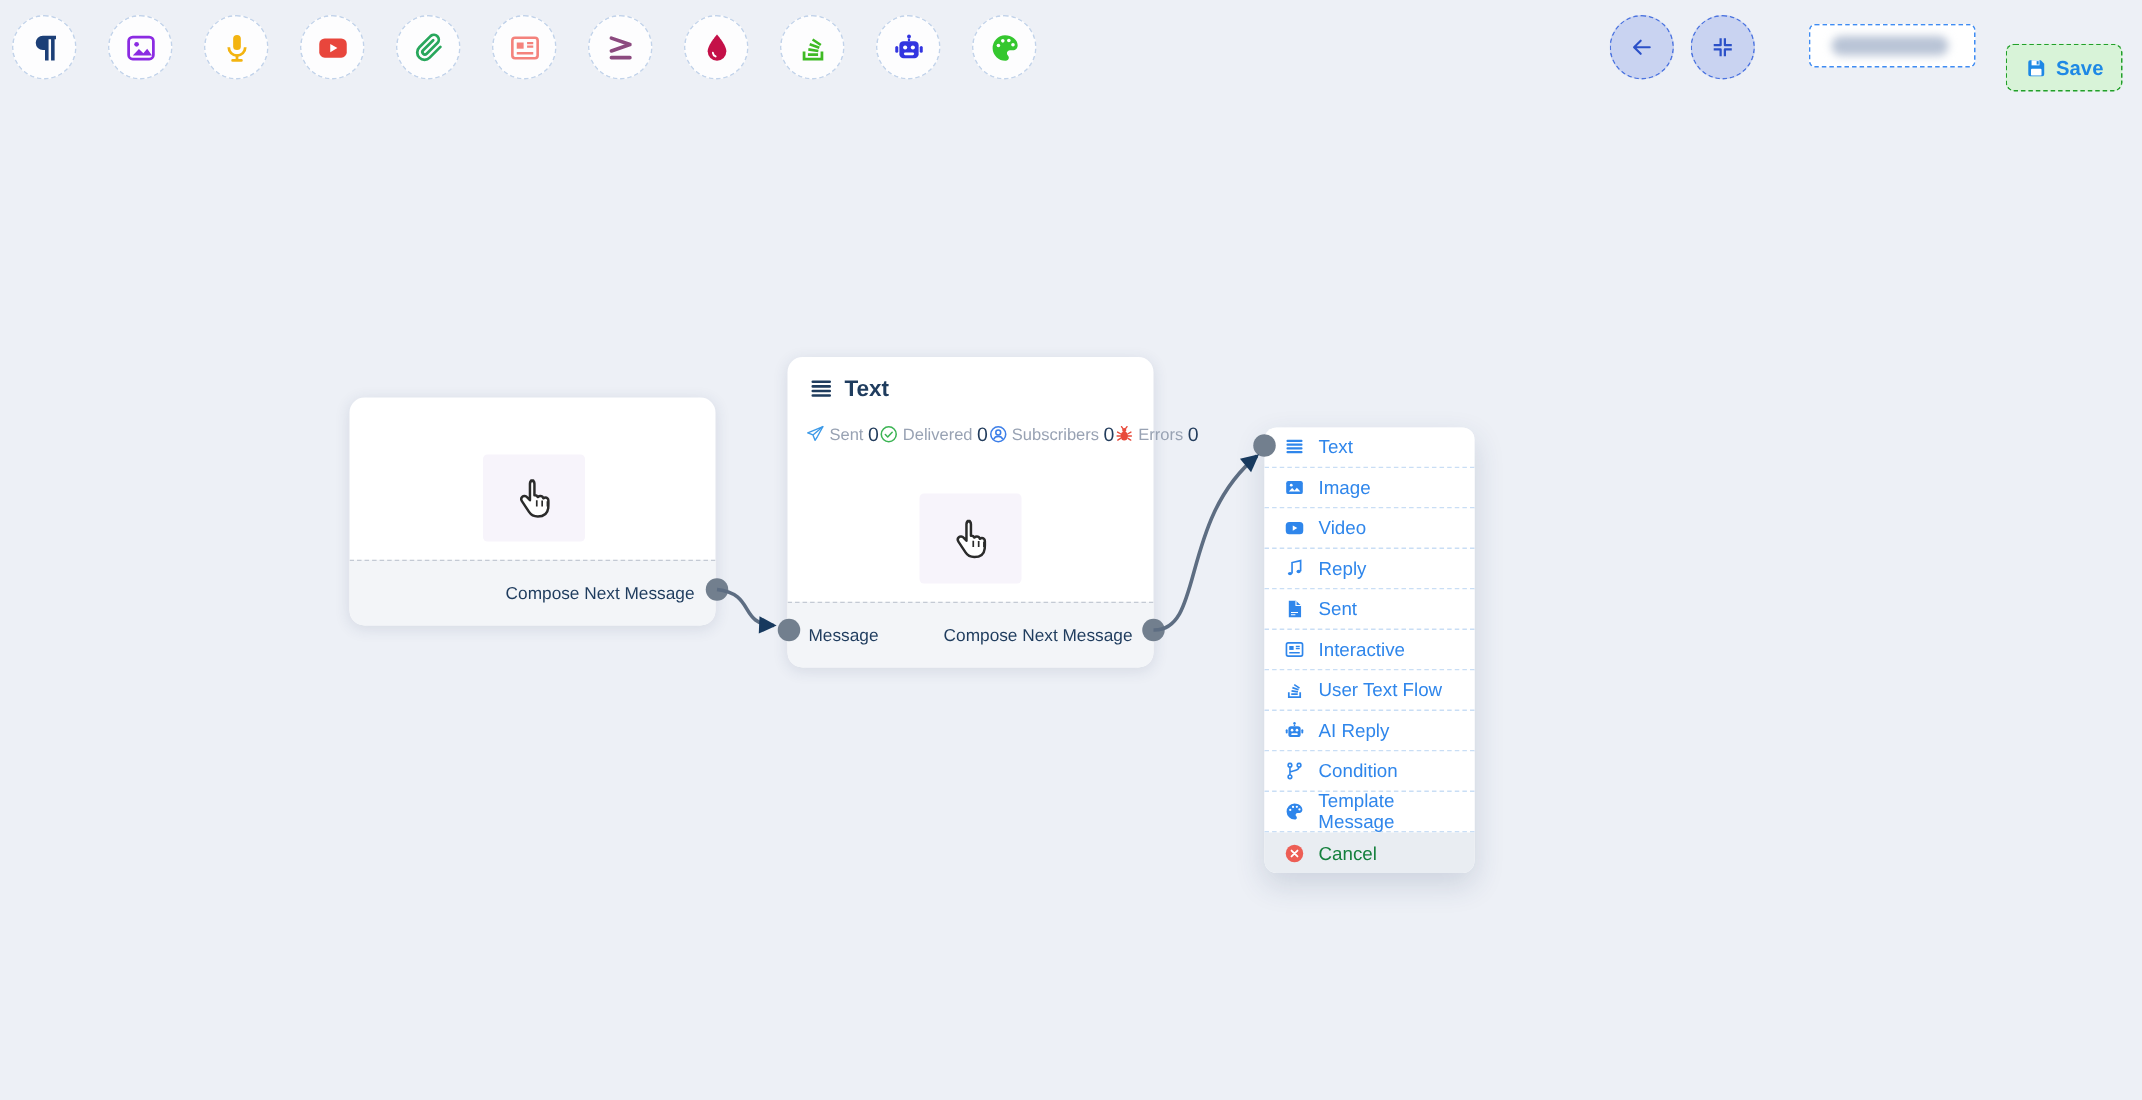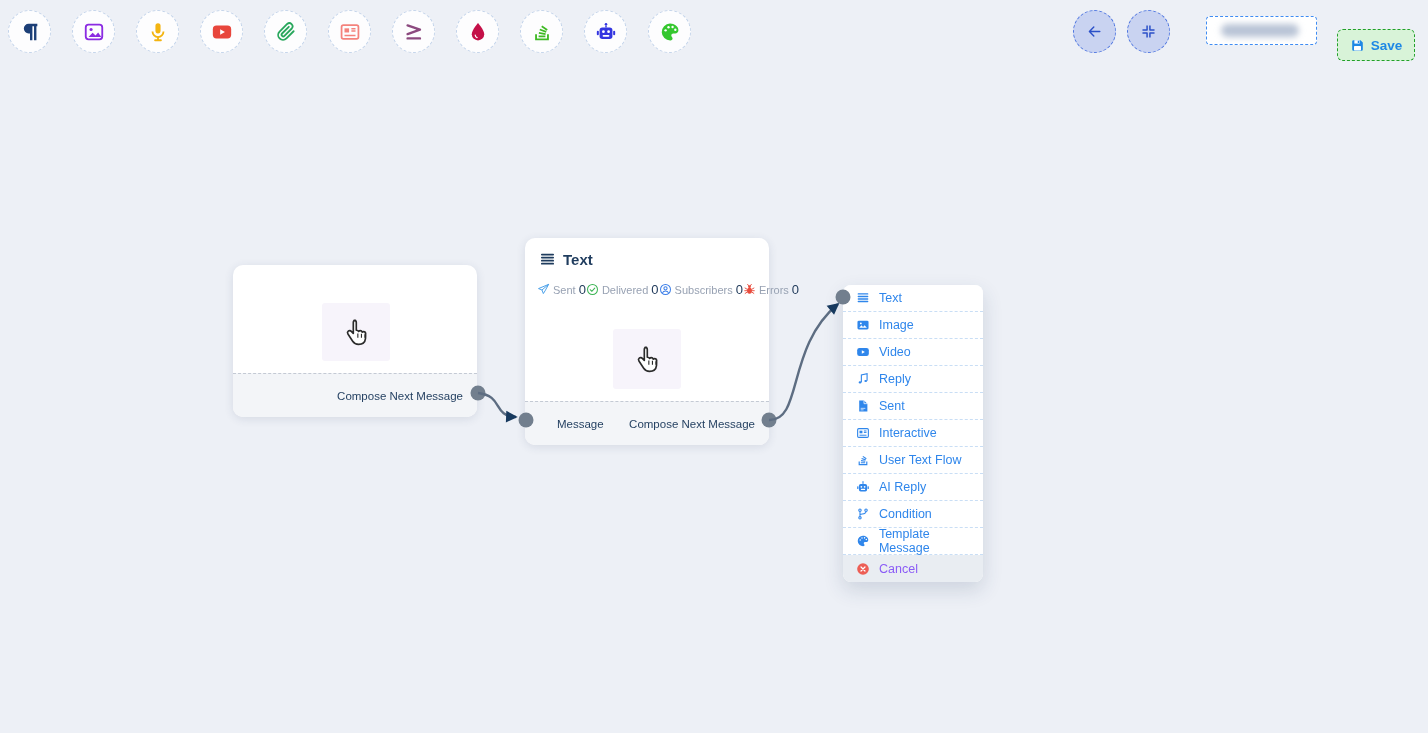--- a/index.html
+++ b/index.html
@@ -78,37 +78,37 @@
   #node-text  .pointer-area { left:88px; top:91px; width:68px; height:60px; }
   .pointer-area svg { width:33px; height:33px; }
   .node-footer {
     position:absolute; left:0; right:0; bottom:0; height:44px;
     background:#f3f5f8; border-top:1px dashed #c4cad4;
     border-radius:0 0 10px 10px; display:flex; align-items:center;
     font-size:11.5px; color:#1f3c5e; padding:0 14px;
   }
   #node-start .node-footer { justify-content:flex-end; }
   #node-text  .node-footer { justify-content:space-between; }
-  .port-label { cursor:crosshair;margin-left:18px; }
+  .port-label { cursor:crosshair; }
 
   
   .ctx-menu {
     position:absolute; left:843px; top:285px; width:140px;
     background:#ffffff; border-radius:8px;
     box-shadow:0 8px 20px rgba(40,60,100,.16); z-index:5;
   }
   .ctx-item {
     height:27px; display:flex; align-items:center; gap:9px; padding-left:13px;
     font-size:12.5px; color:#2f86eb; border-bottom:1px dashed #c9def5; cursor:pointer;
     background:#fff;
   }
   .ctx-item:first-child { border-radius:8px 8px 0 0; }
   .ctx-item svg { width:14px; height:14px; }
   .ctx-item.danger {
-    color:#8b5cf6; background:#e9edf2; border-bottom:none;
+    color:#15803d; background:#e9edf2; border-bottom:none;
     border-radius:0 0 8px 8px;
   }
   .ctx-item.danger svg { color:#ed5e55; }
 
   
   .edges { position:absolute; left:0; top:0; z-index:10; pointer-events:none; }
   .edge { fill:none; stroke:#5d6d82; stroke-width:2.4px; }
   .port { fill:#727f8e; }
 </style>
 </head>

